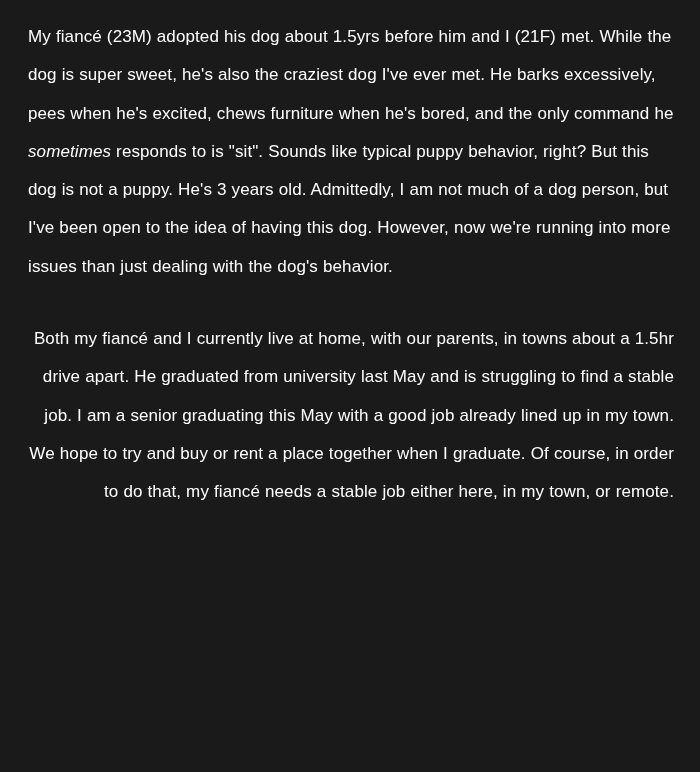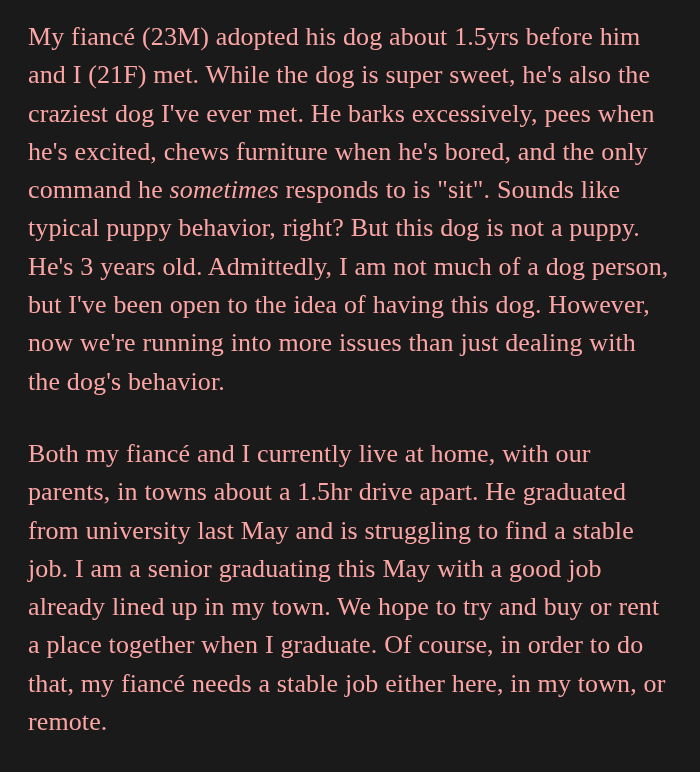--- a/index.html
+++ b/index.html
@@ -14,30 +14,30 @@
     font-family: "Liberation Sans", sans-serif;
   }
   .post {
     box-sizing: border-box;
     width: 700px;
     min-height: 772px;
     background: #1a1a1b;
     padding: 18px 26px 20px 28px;
   }
   .para {
-    color: #fca5a5;
-    font-size: 26px;
+    color: #ffffff;
+    font-size: 17px;
     line-height: 38.3px;
     margin: 0 0 34px 0;
     letter-spacing: 0.1px;
     word-spacing: 0.2px;
-    font-family: Liberation Serif, serif;
   }
   .para:last-child {
     margin-bottom: 0;
+    text-align: right;
   }
   em {
     font-style: italic;
   }
 </style>
 </head>
 <body>
 
 <div class="post">
   <p class="para"><span>My fiancé (23M) adopted his dog about 1.5yrs before him and I (21F) met. While the dog is super sweet, he's also the craziest dog I've ever met. He barks excessively, pees when he's excited, chews furniture when he's bored, and the only command he </span><em>sometimes</em><span> responds to is "sit". Sounds like typical puppy behavior, right? But this dog is not a puppy. He's 3 years old. Admittedly, I am not much of a dog person, but I've been open to the idea of having this dog. However, now we're running into more issues than just dealing with the dog's behavior.</span></p>

